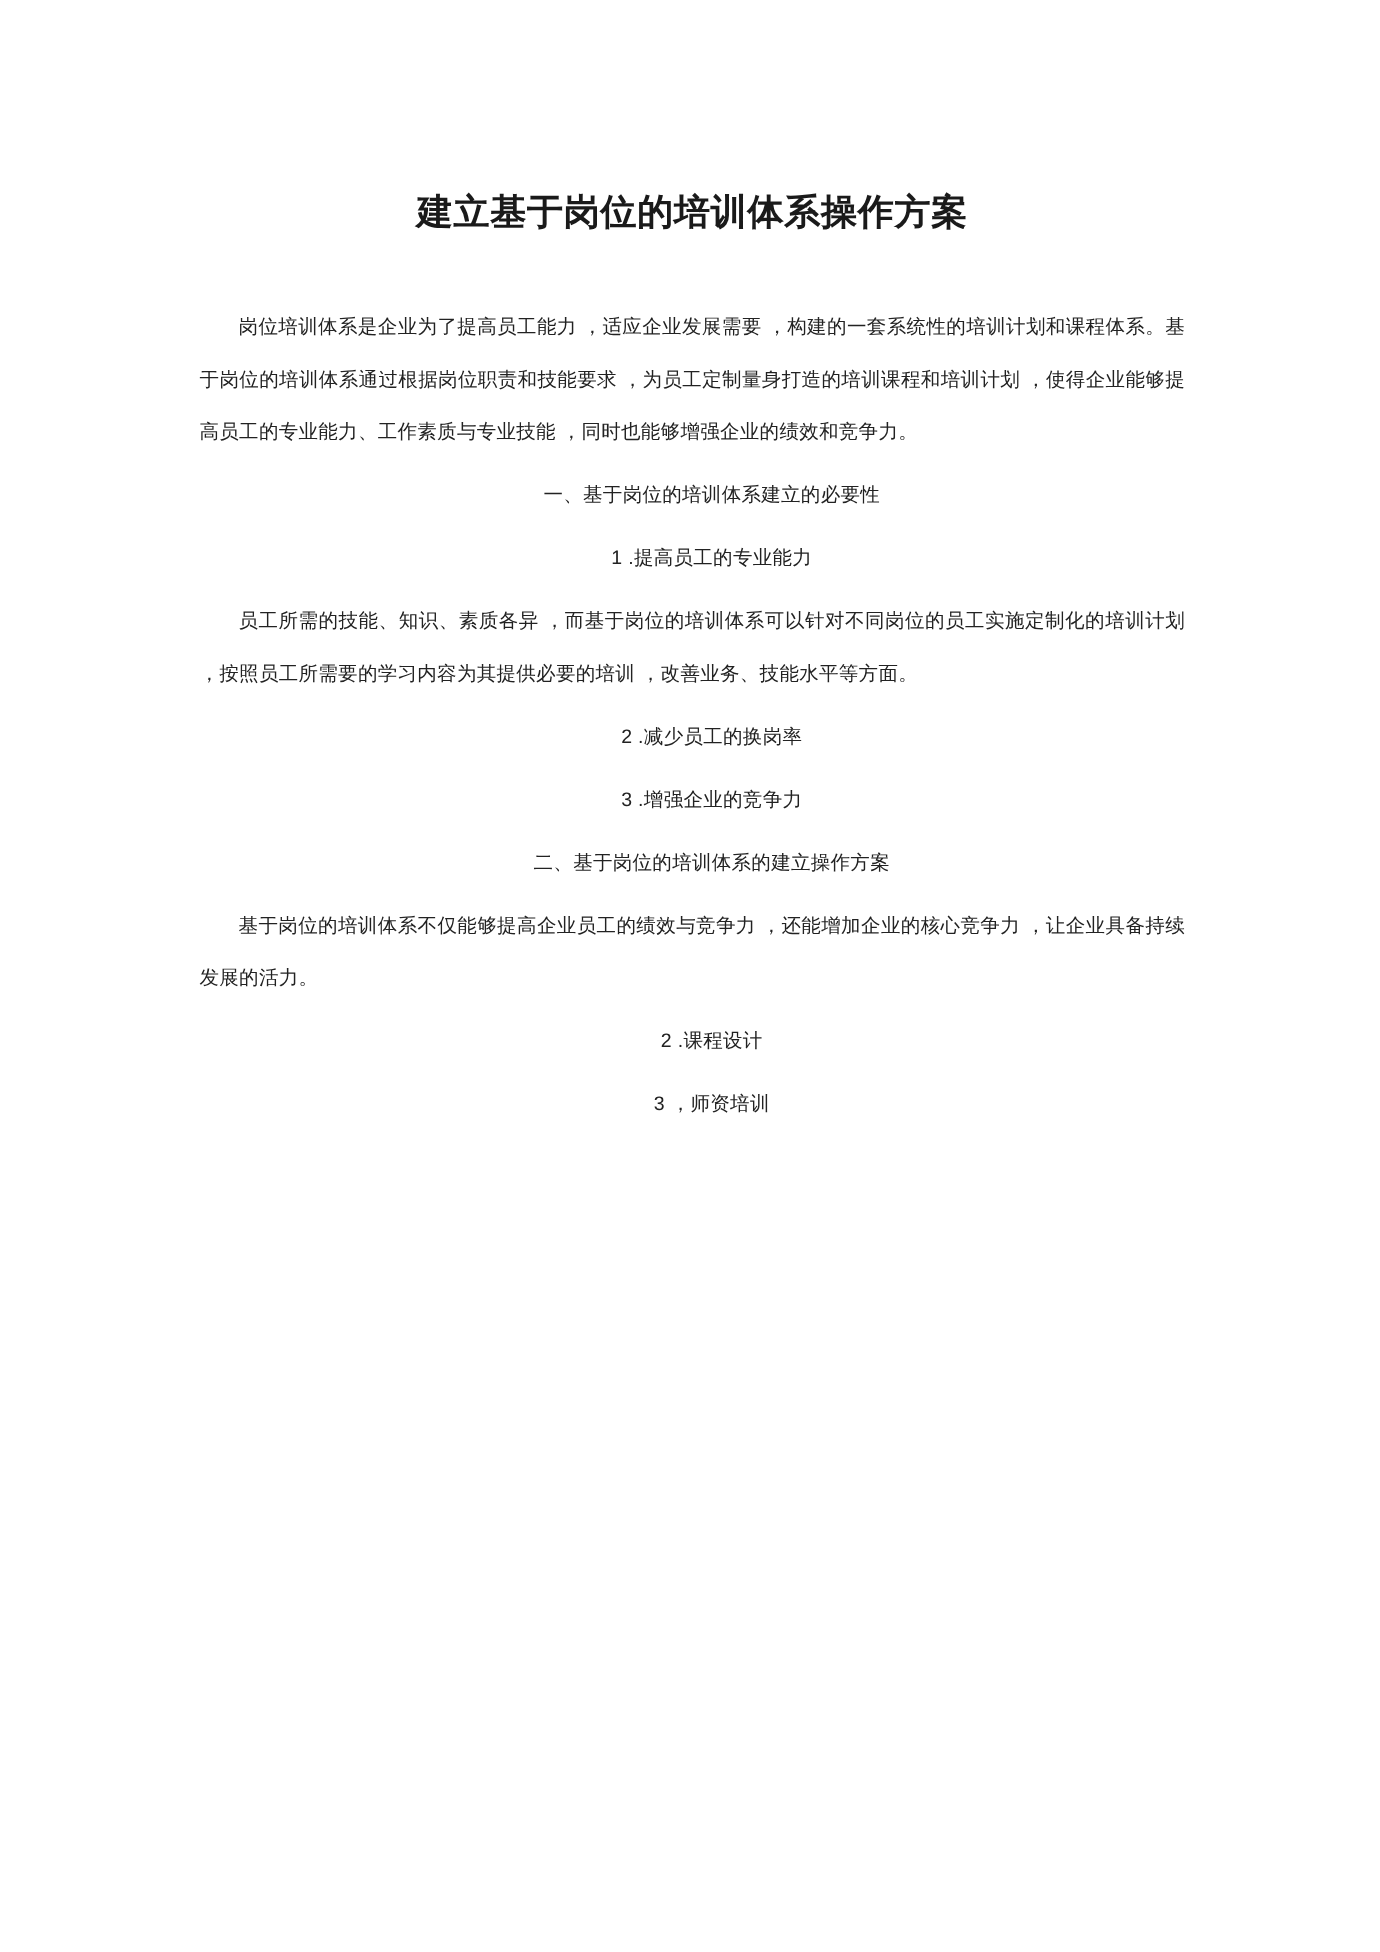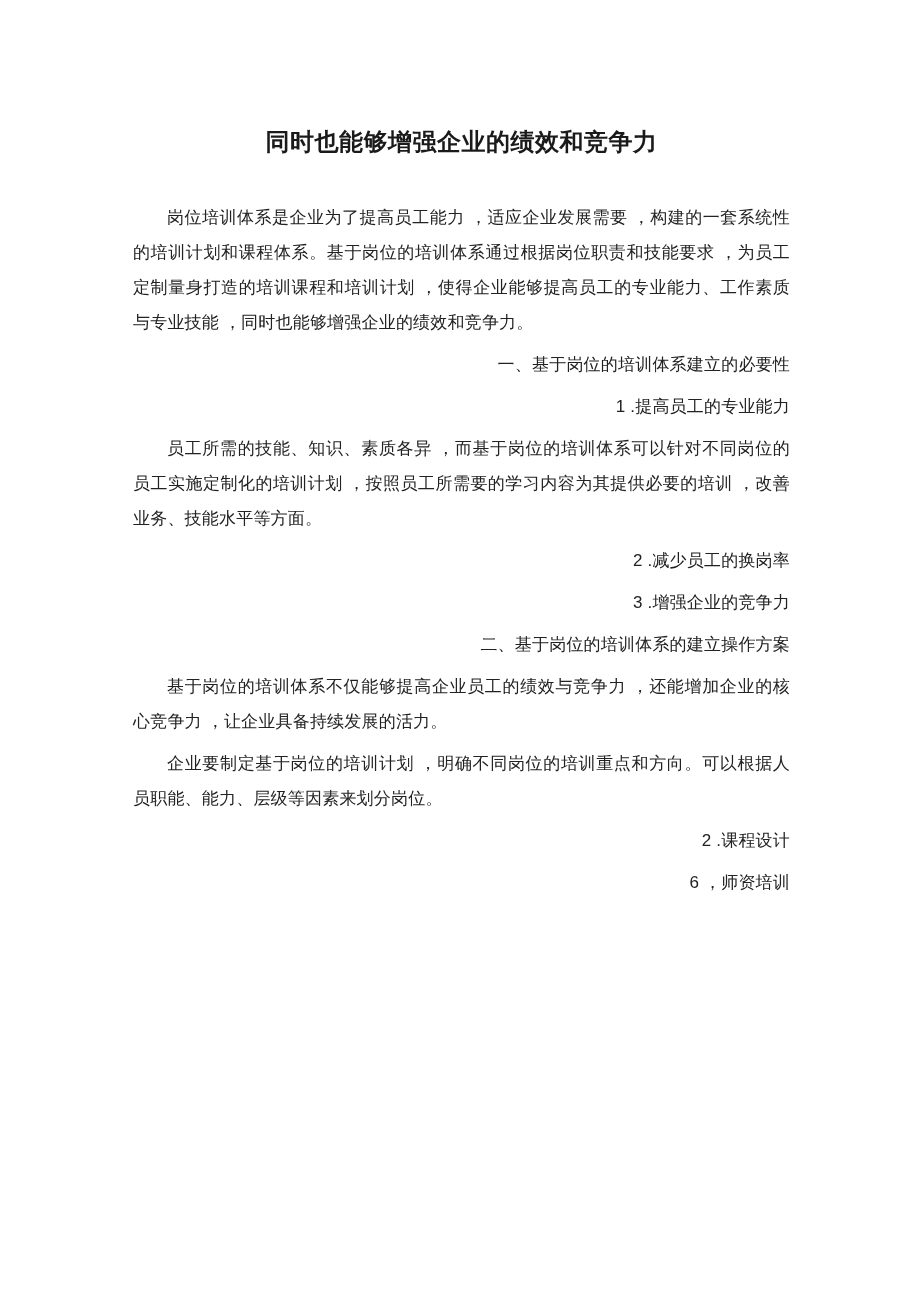--- a/index.html
+++ b/index.html
@@ -24,58 +24,57 @@
     margin: 0 0 44px 0;
     font-size: 24px;
     line-height: 28px;
     font-weight: 600;
     text-align: center;
     letter-spacing: 0.5px;
     color: #1a1a1a;
   }
   .block {
     margin: 0 0 7px 0;
-    font-size: 17px;
+    font-size: 13px;
     line-height: 35px;
     color: #222222;
     text-indent: 2em;
     letter-spacing: 0.2px;
   }
   .para {
     text-align: justify;
     text-justify: inter-ideograph;
   }
   .heading {
-    text-align: right;
+    text-align: center;
   }
 </style>
 </head>
 <body>
 
 <div class="page">
-  <h1 class="title">同时也能够增强企业的绩效和竞争力</h1>
+  <h1 class="title">建立基于岗位的培训体系操作方案</h1>
 
   <p class="block para">岗位培训体系是企业为了提高员工能力 ，适应企业发展需要 ，构建的一套系统性的培训计划和课程体系。基于岗位的培训体系通过根据岗位职责和技能要求 ，为员工定制量身打造的培训课程和培训计划 ，使得企业能够提高员工的专业能力、工作素质与专业技能 ，同时也能够增强企业的绩效和竞争力。</p>
 
   <p class="block heading">一、基于岗位的培训体系建立的必要性</p>
 
   <p class="block heading">1 .提高员工的专业能力</p>
 
   <p class="block para">员工所需的技能、知识、素质各异 ，而基于岗位的培训体系可以针对不同岗位的员工实施定制化的培训计划 ，按照员工所需要的学习内容为其提供必要的培训 ，改善业务、技能水平等方面。</p>
 
   <p class="block heading">2 .减少员工的换岗率</p>
 
 
   <p class="block heading">3 .增强企业的竞争力</p>
 
   <p class="block heading">二、基于岗位的培训体系的建立操作方案</p>
 
   <p class="block para">基于岗位的培训体系不仅能够提高企业员工的绩效与竞争力 ，还能增加企业的核心竞争力 ，让企业具备持续发展的活力。</p>
 
 
-  <p class="block para">企业要制定基于岗位的培训计划 ，明确不同岗位的培训重点和方向。可以根据人员职能、能力、层级等因素来划分岗位。</p>
 
   <p class="block heading">2 .课程设计</p>
 
 
-  <p class="block heading">6 ，师资培训</p>
+  <p class="block heading">3 ，师资培训</p>
 
 </div>
 
 </body></html>

